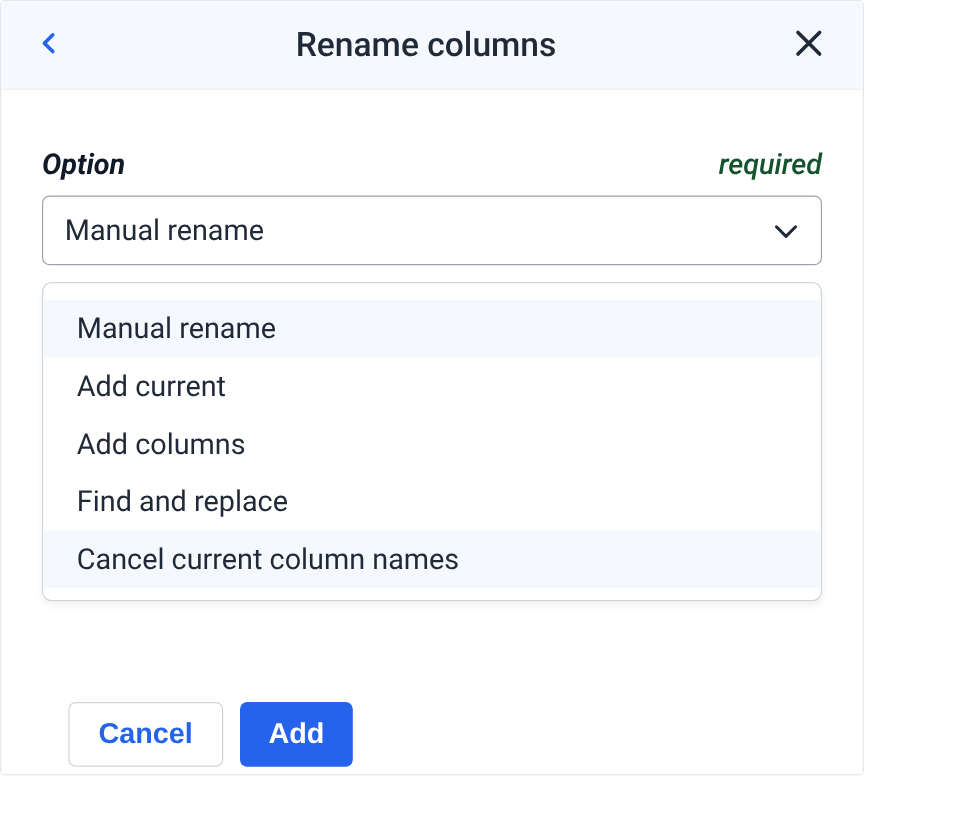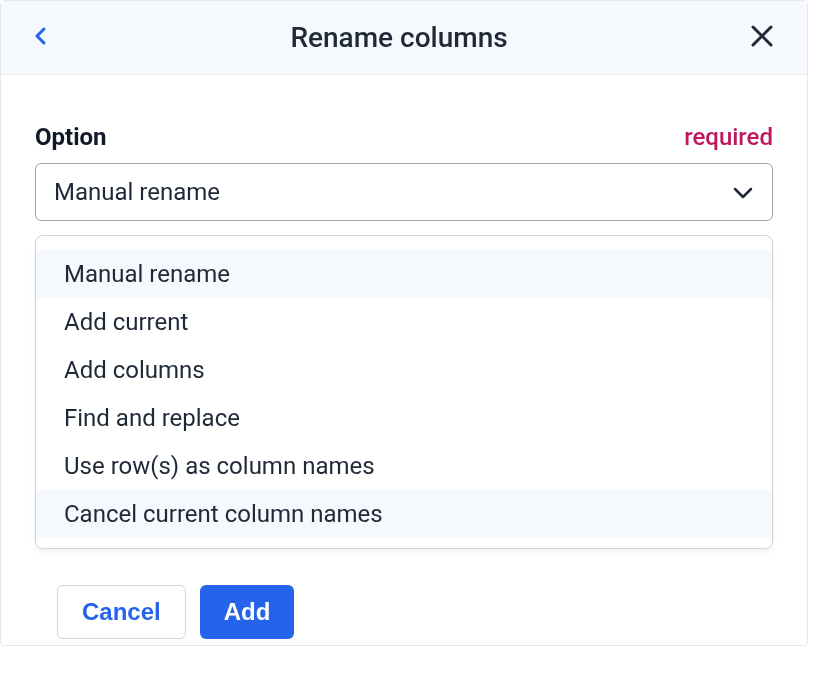--- a/index.html
+++ b/index.html
@@ -1,31 +1,31 @@
 <!DOCTYPE html>
 <html><head>
   <meta charset="utf-8">
   <style>
     * { box-sizing: border-box; margin: 0; padding: 0; }
     body { font-family: -apple-system, BlinkMacSystemFont, 'Segoe UI', Roboto, Arial, sans-serif; width: 816px; height: 700px; background: #fff; position: relative; }
     
-    .modal { width: 808px; background: #fff; border: 1px solid #e5e7eb; border-radius: 4px; overflow: visible; }
+    .modal { width: 720px; background: #fff; border: 1px solid #e5e7eb; border-radius: 4px; overflow: visible; }
     
     .header { display: flex; align-items: center; justify-content: space-between; padding: 18px 28px; background: #f5f8fc; border-bottom: 1px solid #eef1f5; }
     .back-btn { background: none; border: none; cursor: pointer; padding: 4px; display: flex; align-items: center; }
     .back-btn svg { stroke: #2563eb; }
     .title { font-size: 28px; font-weight: 500; color: #1f2937; text-align: center; flex: 1; }
     .close-btn { background: none; border: none; cursor: pointer; padding: 4px; display: flex; align-items: center; }
     .close-btn svg { stroke: #1f2937; }
     
     .body { padding: 48px 34px 0 34px; position: relative; }
     
-    .field-row { display: flex; justify-content: space-between; align-items: baseline; margin-bottom: 12px; }
+    .field-row { display: flex; justify-content: space-between; align-items: baseline; margin-bottom: 12px; font-style: italic; }
     .field-label { font-size: 24px; font-weight: 700; color: #111827; }
-    .field-required { font-size: 24px; font-weight: 500; color: #be185d; }
+    .field-required { font-size: 24px; font-weight: 500; color: #14532d; }
     
     .select { width: 100%; border: 1px solid #9ca3af; border-radius: 6px; padding: 14px 18px; display: flex; justify-content: space-between; align-items: center; cursor: pointer; background: #fff; font-size: 24px; color: #1f2937; }
     .select svg { stroke: #1f2937; }
     
     .dropdown { position: absolute; left: 34px; right: 34px; top: 160px; background: #fff; border: 1px solid #d1d5db; border-radius: 8px; box-shadow: 0 4px 6px rgba(0,0,0,0.05); padding: 14px 0 10px 0; z-index: 10; }
     .dropdown-item { padding: 10px 28px; font-size: 24px; color: #1f2937; cursor: pointer; }
     .dropdown-item.highlighted { background: #f5f8fc; }
     
     .footer { display: flex; justify-content: flex-start; gap: 14px; padding: 18px 22px 6px 22px; margin-top: 346px; }
     .btn { font-size: 24px; font-weight: 600; padding: 12px 24px; border-radius: 6px; cursor: pointer; border: none; }
@@ -69,21 +69,20 @@
             <polyline points="3,3 11,11 19,3"></polyline>
           </svg>
       </span>
     </div>
 
     <div class="dropdown" id="dropdown">
         <div class="dropdown-item highlighted">Manual rename</div>
         <div class="dropdown-item">Add current</div>
         <div class="dropdown-item">Add columns</div>
         <div class="dropdown-item">Find and replace</div>
-        <div class="dropdown-item">Use row(s) as column names</div>
         <div class="dropdown-item highlighted">Cancel current column names</div>
       </div>
 
     <div class="footer">
       <button class="btn btn-cancel">Cancel</button>
       <button class="btn btn-add">Add</button>
     </div>
   </div>
 
 </div>

